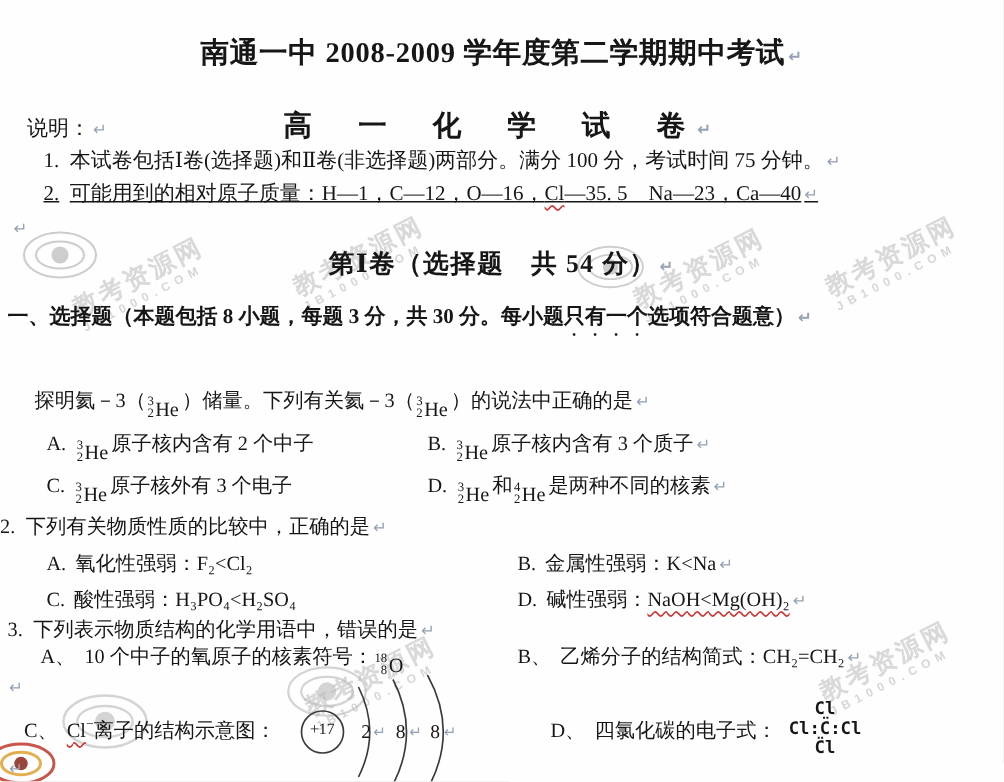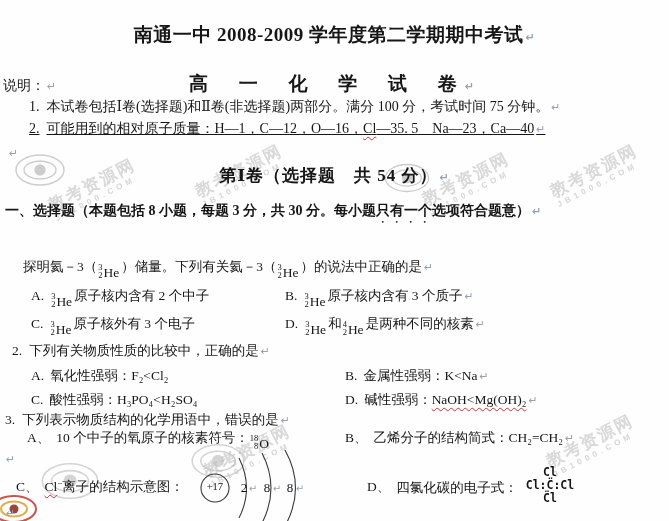--- a/index.html
+++ b/index.html
@@ -121,21 +121,21 @@
           <ellipse cx="24" cy="15" rx="22" ry="13" stroke="#c0392b" stroke-width="2"></ellipse>
           <ellipse cx="24" cy="15" rx="13" ry="7.5" stroke="#e0a030" stroke-width="2"></ellipse>
           <circle cx="24" cy="15" r="4.5" fill="#8a2418"></circle>
         </g>
       </svg>
   </div>
 
   <div class="ln center title" style="top:22px;"><span>南通一中 2008-2009 学年度第二学期期中考试</span><span class="pm">↵</span></div>
   <div class="ln center subtitle" style="top:39px;margin-top:32px;"><span>高 一 化 学 试 卷</span><span class="pm">↵</span></div>
 
-  <div class="ln f14" style="left:3px;top:77px;"><span>说明：</span><span class="pm">↵</span></div>
+  <div class="ln f14" style="left:18px;top:77px;"><span>说明：</span><span class="pm">↵</span></div>
   <div class="ln f14" style="left:29px;top:98px;">
     <span class="num">1.</span><span>本试卷包括Ⅰ卷(选择题)和Ⅱ卷(非选择题)两部分。满分 100 分，考试时间 75 分钟。</span><span class="pm">↵</span>
   </div>
   <div class="ln f14" style="left:29px;top:120px;text-decoration:underline;">
     <span class="num">2.</span><span>可能用到的相对原子质量：H—1，C—12，O—16，</span><span class="wavy">Cl</span><span>—35. 5　Na—23，Ca—40</span><span class="pm">↵</span>
   </div>
   <div class="ln" style="left:7px;top:143px;"><span class="pm">↵</span></div>
 
   <div class="ln center sec-title" style="top:164px;"><span>第Ⅰ卷（选择题　共 54 分）</span><span class="pm">↵</span></div>
   <div class="ln f14 bold" style="left:5px;top:202px;">
@@ -189,21 +189,21 @@
           <span class="nsym">He</span>
         </span><span>和</span><span class="nuclide">
           <span class="nk">
             <i>4</i>
             <i>2</i>
           </span>
           <span class="nsym">He</span>
         </span><span>是两种不同的核素</span><span class="pm">↵</span></div>
   </div>
 
-  <div class="ln f135" style="left:12px;top:342px;"><span class="num">2.</span><span>下列有关物质性质的比较中，正确的是</span><span class="pm">↵</span></div>
+  <div class="ln f135" style="left:0;top:342px;"><span class="num">2.</span><span>下列有关物质性质的比较中，正确的是</span><span class="pm">↵</span></div>
   <div class="ln f135 row" style="left:31px;top:367px;">
     <div class="c314"><span class="olabel">A.</span><span>氧化性强弱：F₂&lt;Cl₂</span></div>
     <div><span class="olabel">B.</span><span>金属性强弱：K&lt;Na</span><span class="pm">↵</span></div>
   </div>
   <div class="ln f135 row" style="left:31px;top:391px;">
     <div class="c314"><span class="olabel">C.</span><span>酸性强弱：H₃PO₄&lt;H₂SO₄</span></div>
     <div><span class="olabel">D.</span><span>碱性强弱：</span><span class="wavy">NaOH&lt;Mg(OH)₂</span><span class="pm">↵</span></div>
   </div>
 
   <div class="ln f135" style="left:5px;top:411px;"><span class="num">3.</span><span>下列表示物质结构的化学用语中，错误的是</span><span class="pm">↵</span></div>

